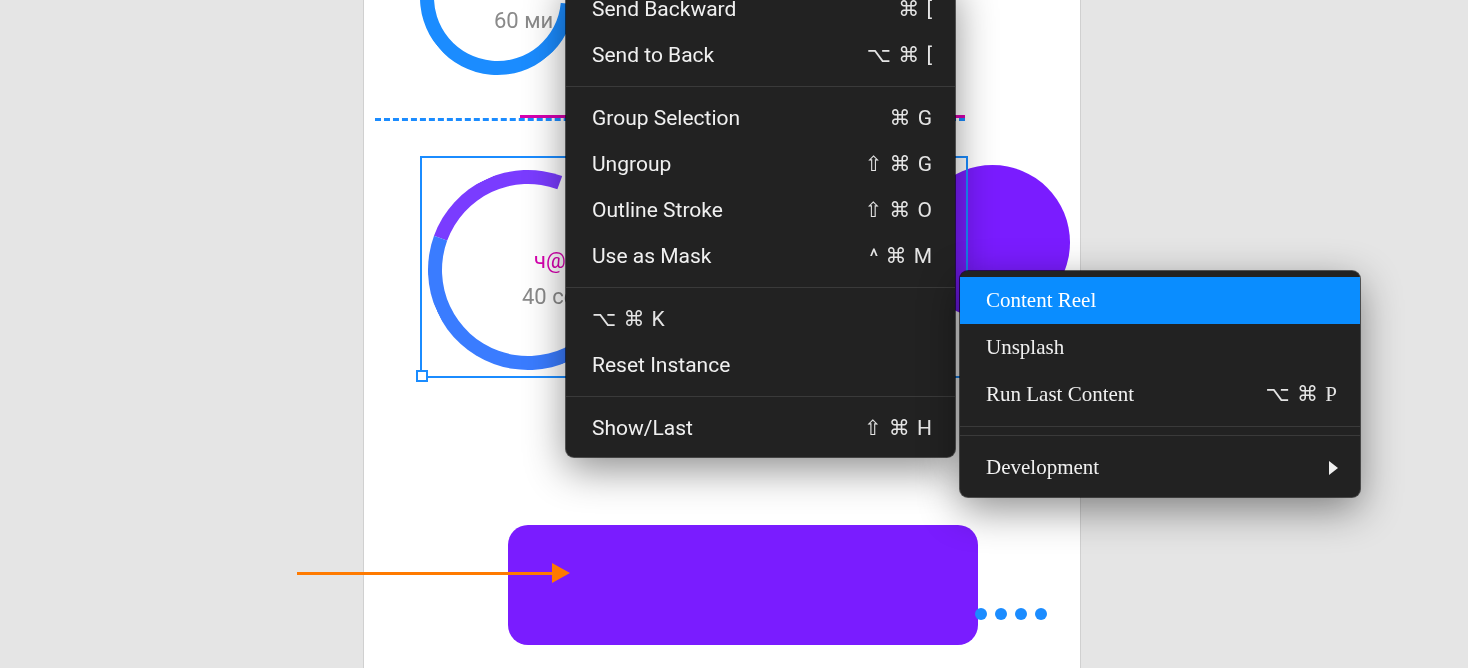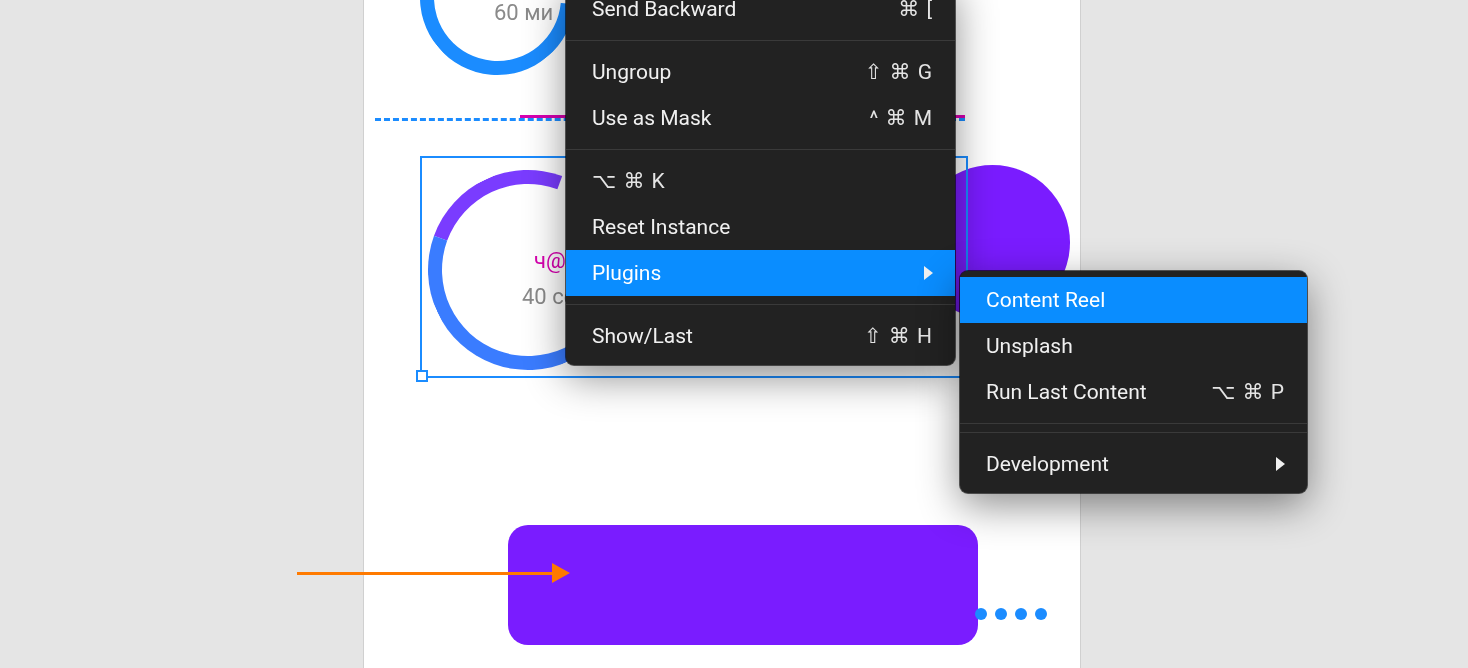--- a/index.html
+++ b/index.html
@@ -35,21 +35,21 @@
       height: 155px;
       border: 14px solid #1b8cff;
       border-top-color: transparent;
       border-right-color: transparent;
       border-radius: 50%;
       transform: rotate(-40deg);
     }
     .label-top {
       position: absolute;
       left: 494px;
-      top: 0px;
+      top: 8px;
       font-size: 22px;
       color: #8a8a8a;
       white-space: nowrap;
     }
 
     
     .dashed-line {
       position: absolute;
       left: 375px;
       top: 118px;
@@ -173,21 +173,21 @@
     .menu {
       position: absolute;
       background: #222222;
       border-radius: 8px;
       box-shadow: 0 12px 40px rgba(0,0,0,.45), 0 0 0 1px rgba(0,0,0,.6);
       color: #f0f0f0;
       font-size: 21px;
       padding: 6px 0;
     }
     .menu.main { left: 566px; top: -20px; width: 389px; }
-    .menu.sub  { left: 960px; top: 271px; width: 347px; }
+    .menu.sub  { left: 960px; top: 271px; width: 400px; font-family: Liberation Serif, serif; }
 
     .menu-item {
       display: flex;
       align-items: center;
       justify-content: space-between;
       padding: 11px 22px 11px 26px;
       white-space: nowrap;
       cursor: default;
     }
     .menu-item.highlight { background: #0a8dff; color: #fff; }
@@ -248,44 +248,52 @@
   <div class="arrow-line"></div>
     <div class="arrow-head"></div>
 </div>
 
 <div class="menu main">
 
   <div class="menu-item">
     <span>Send Backward</span>
     <span class="shortcut">⌘ [</span>
   </div>
-
-  <div class="menu-sep"></div>
-
+  <div class="menu-item">
+    <span>Send to Back</span>
+    <span class="shortcut">⌥ ⌘ [</span>
+  </div>
+
+  <div class="menu-sep"></div>
+
+  <div class="menu-item">
+    <span>Group Selection</span>
+    <span class="shortcut">⌘ G</span>
+  </div>
   <div class="menu-item">
     <span>Ungroup</span>
     <span class="shortcut">⇧ ⌘ G</span>
   </div>
   <div class="menu-item">
+    <span>Outline Stroke</span>
+    <span class="shortcut">⇧ ⌘ O</span>
+  </div>
+  <div class="menu-item">
     <span>Use as Mask</span>
     <span class="shortcut">^ ⌘ M</span>
   </div>
 
   <div class="menu-sep"></div>
 
   <div class="menu-item">
     <span class="shortcut">⌥ ⌘ K</span>
   </div>
   <div class="menu-item">
     <span>Reset Instance</span>
     <span class="shortcut"></span>
-  </div>
-  <div class="menu-item highlight">
-    <span>Plugins</span>
-    <span class="submenu-arrow"></span>
   </div>
 
   <div class="menu-sep"></div>
 
   <div class="menu-item">
     <span>Show/Last</span>
     <span class="shortcut">⇧ ⌘ H</span>
   </div>
 </div>
 

